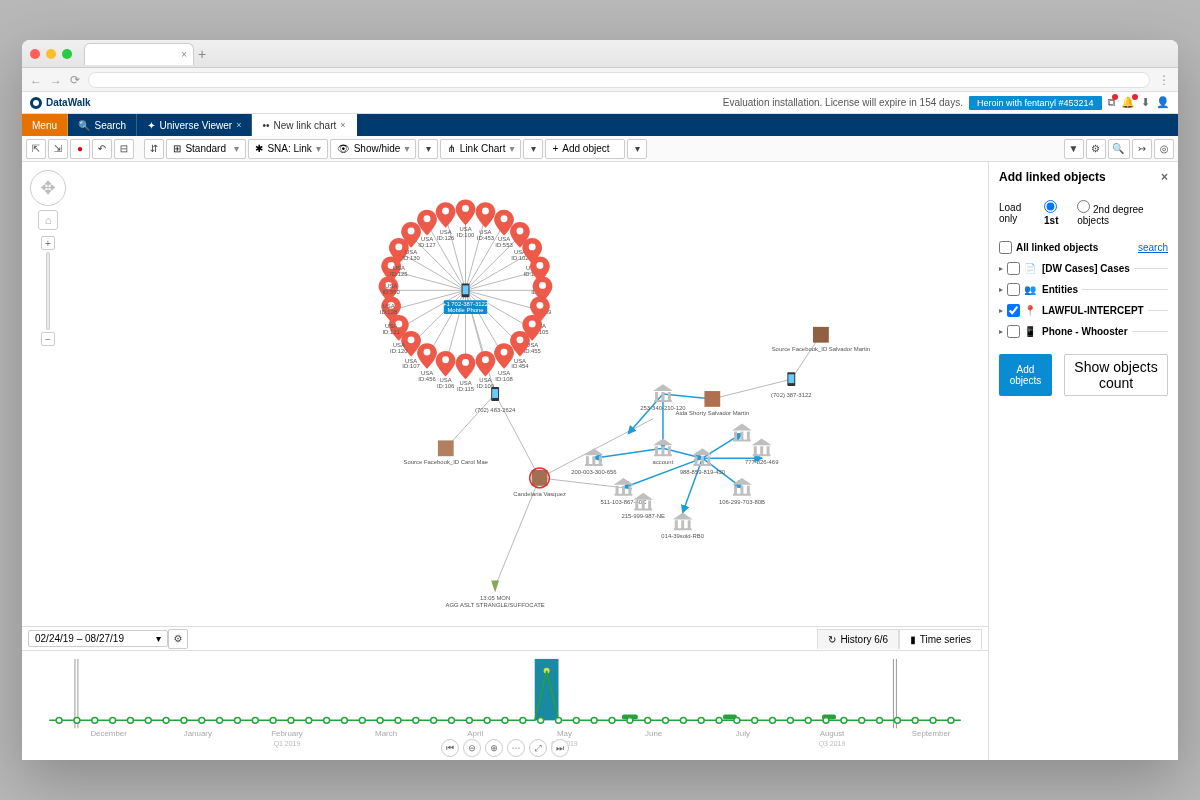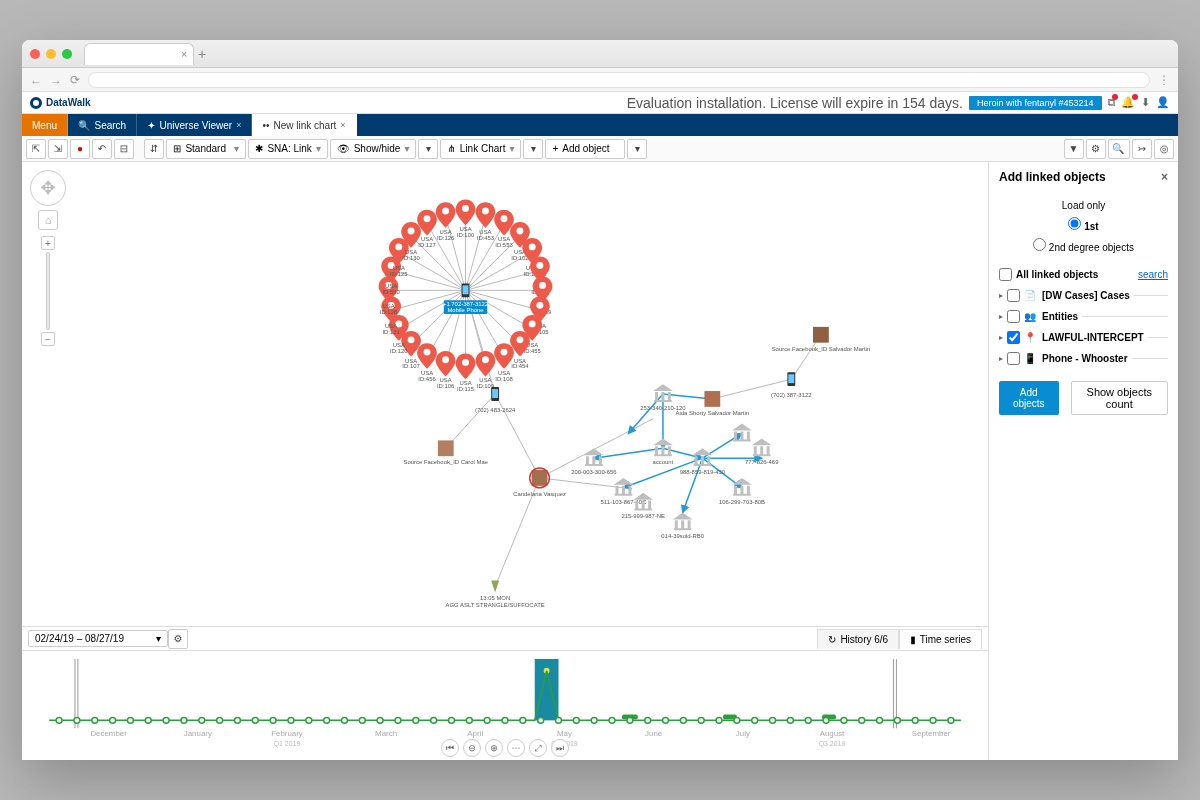--- a/index.html
+++ b/index.html
@@ -12,21 +12,21 @@
 .browser-tab { margin-left: 12px; background: #fff; border: 1px solid #ccc; border-bottom: none; border-radius: 6px 6px 0 0; height: 22px; width: 110px; display: flex; align-items:center; justify-content:flex-end; padding: 0 6px; font-size: 10px; color:#888; }
 .tab-close{cursor:pointer}
 .newtab { margin-left:4px; color:#888; font-size:14px;cursor:pointer;}
 .addrbar { height: 24px; background:#f5f5f5; display:flex; align-items:center; padding:0 8px; gap:8px; border-bottom:1px solid #ddd; }
 .nav-ico{color:#999; font-size:12px;cursor:pointer;}
 .addr-input{flex:1;height:16px;background:#fff;border:1px solid #e0e0e0;border-radius:8px;}
 .brandbar { height: 22px; background:#fff; display:flex; align-items:center; padding:0 8px; border-bottom:1px solid #ddd; font-size:10px;gap:8px;}
 .brand-logo{display:flex;align-items:center;gap:4px;font-weight:700;color:#003b6f;}
 .brand-logo .circ{width:12px;height:12px;border:3px solid #003b6f;border-radius:50%;}
 .brand-right{margin-left:auto;display:flex;align-items:center;gap:6px;}
-.license{color:#555;font-size:14px;}
+.license{color:#555;font-size:10px;}
 .badge-blue{background:#0a8cd2;color:#fff;padding:2px 8px;border-radius:1px;font-size:9px;}
 .sys-ico{color:#666;font-size:11px;position:relative;}
 .sys-ico .reddot{position:absolute;top:-2px;right:-3px;width:6px;height:6px;background:#e23;border-radius:50%;}
 .menubar{height:22px;background:#003b6f;display:flex;align-items:stretch;font-size:10px;color:#fff;text-align:center;}
 .menubar .mtab{display:flex;align-items:center;gap:4px;padding:0 10px;border-right:1px solid rgba(255,255,255,.2);cursor:pointer;}
 .menubar .mtab.orange{background:#e67300;}
 .menubar .mtab.active{background:#fff;color:#333;}
 .menubar .x{font-size:9px;opacity:.7;}
 .toolbar{height:26px;background:#fafafa;border-bottom:1px solid #ddd;display:flex;align-items:center;padding:0 4px;gap:2px;font-size:10px;}
 .tbtn{height:20px;min-width:20px;border:1px solid #ccc;background:#fff;border-radius:2px;display:inline-flex;align-items:center;justify-content:center;padding:0 4px;cursor:pointer;color:#444;}
@@ -54,29 +54,29 @@
 .timeline svg{width:100%;height:100%;}
 .tl-footer{position:absolute;bottom:0;left:0;right:0;height:24px;display:flex;align-items:center;justify-content:center;gap:4px;}
 .tl-footer .fbtn{width:18px;height:18px;border:1px solid #ccc;border-radius:9px;display:flex;align-items:center;justify-content:center;font-size:9px;color:#666;cursor:pointer;background:#fff;}
 
 .panel{width:190px;border-left:1px solid #ddd;display:flex;flex-direction:column;font-size:10px;background:#fff;}
 .panel-head{padding:8px 10px;font-weight:700;font-size:12px;display:flex;align-items:center;}
 .panel-head .px{margin-left:auto;cursor:pointer;color:#666;}
 .panel-sec{padding:4px 10px;}
 .chk{display:flex;align-items:center;gap:6px;margin:2px 0;}
 .chk input{accent-color:#0a8cd2;}
-.radio-row{display:flex;align-items:center;gap:6px;margin:4px 0;flex-direction:column;}
+.radio-row{display:flex;align-items:center;gap:6px;margin:4px 0;}
 .cat{display:flex;align-items:center;gap:4px;padding:3px 0;border-bottom:1px solid transparent;}
 .cat .line{flex:1;height:1px;background:#ddd;}
 .cat .caret{color:#666;font-size:8px;}
 .cat .ico{width:14px;height:14px;display:inline-flex;align-items:center;justify-content:center;}
 .search-link{margin-left:auto;color:#0066cc;text-decoration:underline;cursor:pointer;}
 .pbtns{display:flex;gap:12px;padding:8px 10px;}
 .btn-primary{background:#0a8cd2;color:#fff;border:none;padding:4px 8px;border-radius:2px;cursor:pointer;font-size:10px;}
-.btn{background:#fff;border:1px solid #ccc;padding:4px 8px;border-radius:2px;cursor:pointer;font-size:11px;}
+.btn{background:#fff;border:1px solid #ccc;padding:4px 8px;border-radius:2px;cursor:pointer;font-size:14px;}
 
 .pin{fill:#ed5a4a;}
 .pin-hole{fill:#fff;}
 .nodelabel{font-size:6px;fill:#555;text-anchor:middle;}
 .bank{fill:#bfbfbf;}
 .link{stroke:#b8b8b8;stroke-width:1;}
 .link-blue{stroke:#1e9bd8;stroke-width:1.5;marker-end:url(#arrow-blue);}
 .hl{fill:#0a8cd2;}
 .hllabel{font-size:6px;fill:#fff;text-anchor:middle;}
 .tlabel{font-size:8px;fill:#aaa;text-anchor:middle;}

